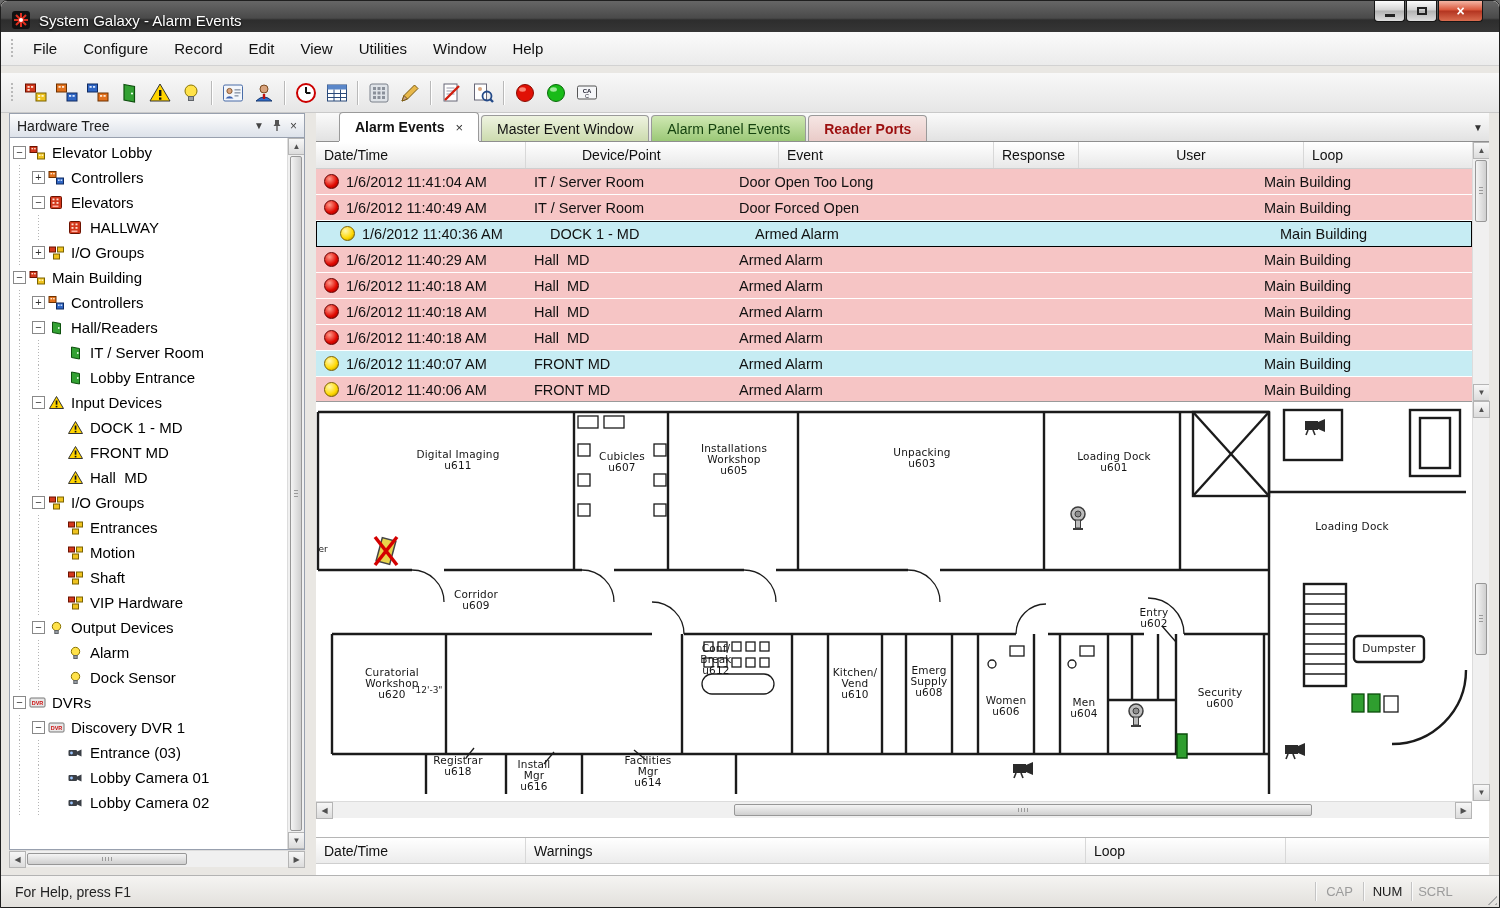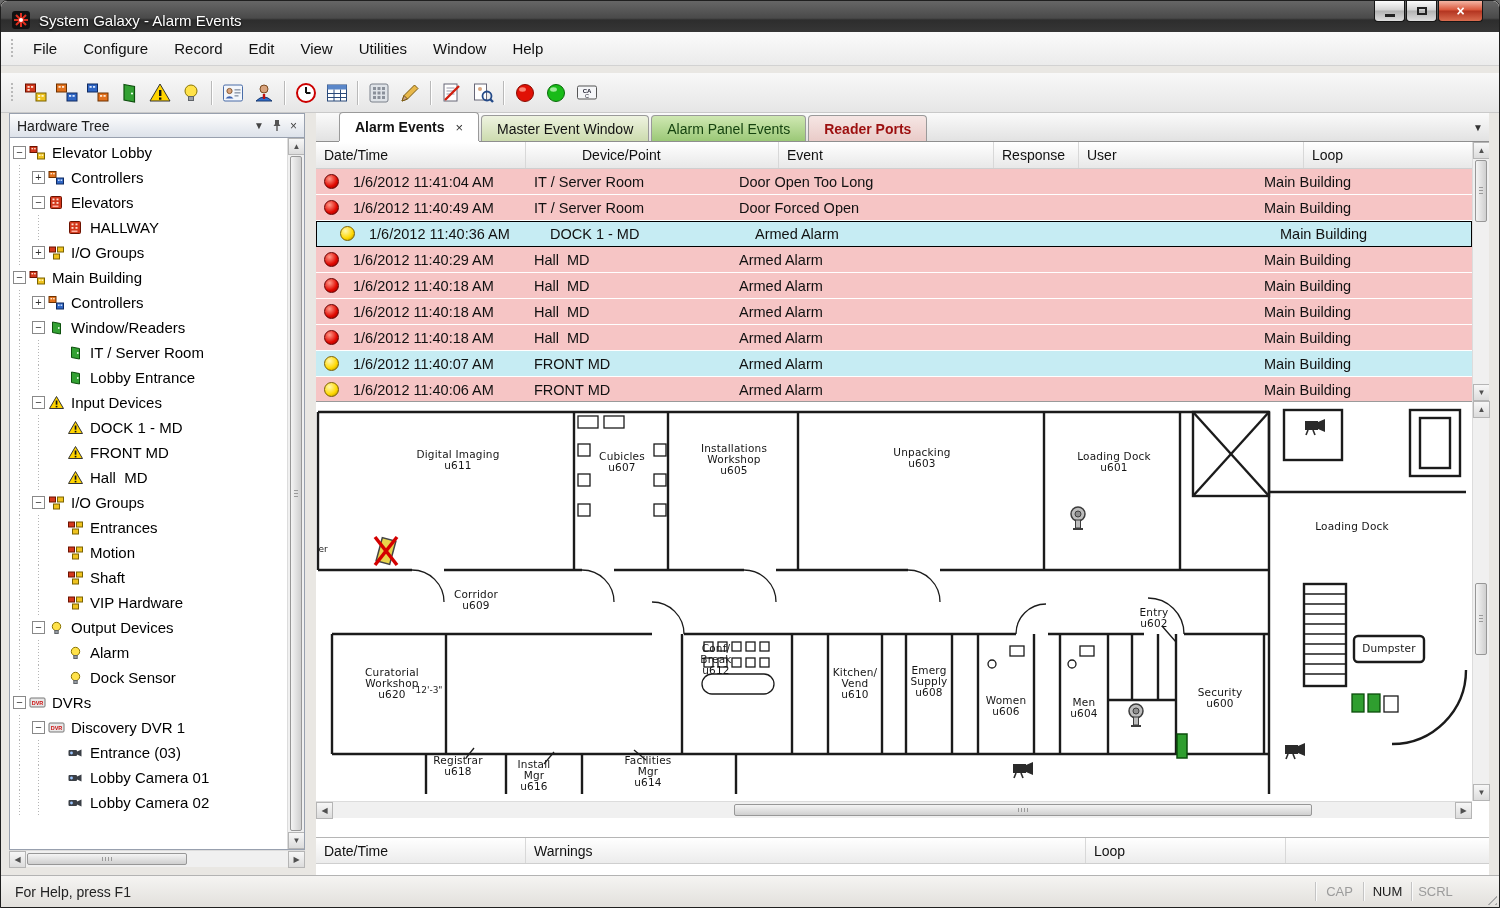--- a/index.html
+++ b/index.html
@@ -74,21 +74,21 @@
   .tab-close { margin-left:11px; color:#333; font-size:13px; font-weight:normal; }
   .tab-dropdown { position:absolute; right:6px; bottom:8px; font-size:10px; color:#333; }
 
   .etable { position:absolute; top:29px; left:0; right:0; height:259px; background:#fff; overflow:hidden; }
   .ethead { display:flex; height:27px; background:linear-gradient(#ffffff,#e8e8e8); border-bottom:1px solid #cfcfcf; font-size:14px; color:#111; position:absolute; top:0; left:0; right:17px; }
   .th { padding:5px 8px; border-right:1px solid #d8d8d8; white-space:nowrap; overflow:hidden; flex:none; }
   .etbody { position:absolute; top:27px; left:0; right:17px; bottom:0; overflow:hidden; }
   .ev-row { display:flex; align-items:center; height:26px; font-size:14.5px; border-bottom:1px solid #fff; color:#111; }
   .ev-row.selected { outline:1px solid #000; outline-offset:-1px; }
   .td { padding:0 8px; white-space:pre; overflow:hidden; flex:none; }
-  .td0 { display:flex; align-items:center; gap:14px;text-align:center; }
+  .td0 { display:flex; align-items:center; gap:7px;text-align:center; }
   .sev { width:15px; height:15px; border-radius:50%; border:1px solid #5a3a00; flex:none; }
   .sev.red { background:radial-gradient(circle at 35% 30%, #ff9a8a, #e00800 60%, #8c0000); border-color:#600; }
   .sev.yellow { background:radial-gradient(circle at 35% 30%, #fff7b0, #ffd800 60%, #9c7d00); border-color:#7a6000; }
   .et-vscroll { right:0; top:0; height:259px; }
 
   .plan { position:absolute; top:288px; left:0; right:17px; height:400px; background:#fff; border-top:1px solid #9a9a9a; overflow:hidden; }
   .plan svg { display:block; }
   .room-label { font-family:"DejaVu Sans", sans-serif; font-size:10.5px; fill:#151515; text-anchor:middle; letter-spacing:0.2px; }
   .ann-label { font-family:"DejaVu Sans", sans-serif; font-size:9px; fill:#222; text-anchor:middle; }
   .plan-vscroll { right:0; top:288px; height:400px; }
@@ -364,21 +364,21 @@
                 <rect x="0.5" y="1.5" width="7" height="6" fill="#e2711d" stroke="#6e3200"></rect>
                 <rect x="2" y="3" width="1.6" height="1.4" fill="#ffe8d0"></rect>
                 <rect x="4.6" y="3" width="1.6" height="1.4" fill="#ffe8d0"></rect>
                 <rect x="8" y="8" width="7" height="6" fill="#2f66c4" stroke="#102a60"></rect>
                 <rect x="9.5" y="9.5" width="1.6" height="1.4" fill="#d8e6ff"></rect>
                 <rect x="12.1" y="9.5" width="1.6" height="1.4" fill="#d8e6ff"></rect>
               </svg></span><span class="tree-label">Controllers</span></div>
           <div class="tree-row"><span class="tree-guide"></span><span class="tree-expander">−</span><span class="tree-icon"><svg width="17" height="16" viewBox="0 0 16 16">
                 <path d="M4 2 L12 3.5 V14 L4 12.5 Z" fill="#33a133" stroke="#0d4f0d"></path>
                 <circle cx="10.3" cy="8" r="0.9" fill="#eaffea"></circle>
-              </svg></span><span class="tree-label">Window/Readers</span></div>
+              </svg></span><span class="tree-label">Hall/Readers</span></div>
           <div class="tree-row"><span class="tree-guide"></span><span class="tree-guide"></span><span class="tree-expander none"></span><span class="tree-icon"><svg width="17" height="16" viewBox="0 0 16 16">
                 <path d="M4 2 L12 3.5 V14 L4 12.5 Z" fill="#33a133" stroke="#0d4f0d"></path>
                 <circle cx="10.3" cy="8" r="0.9" fill="#eaffea"></circle>
               </svg></span><span class="tree-label">IT / Server Room</span></div>
           <div class="tree-row"><span class="tree-guide"></span><span class="tree-guide"></span><span class="tree-expander none"></span><span class="tree-icon"><svg width="17" height="16" viewBox="0 0 16 16">
                 <path d="M4 2 L12 3.5 V14 L4 12.5 Z" fill="#33a133" stroke="#0d4f0d"></path>
                 <circle cx="10.3" cy="8" r="0.9" fill="#eaffea"></circle>
               </svg></span><span class="tree-label">Lobby Entrance</span></div>
           <div class="tree-row"><span class="tree-guide"></span><span class="tree-expander">−</span><span class="tree-icon"><svg width="17" height="16" viewBox="0 0 16 16">
                 <path d="M8 1.5 L15 13.5 H1 Z" fill="#ffd400" stroke="#333"></path>
@@ -495,21 +495,21 @@
         </div>
       <span class="tab-dropdown">▼</span>
     </div>
 
     <div class="etable">
       <div id="event-table-head" class="ethead">
           <div class="th" style="width: 210px;">Date/Time</div>
           <div class="th" style="width: 205px; margin-left: 48px;">Device/Point</div>
           <div class="th" style="width: 215px;">Event</div>
           <div class="th" style="width: 85px;">Response</div>
-          <div class="th" style="width: 225px;">User</div>
+          <div class="th" style="width: 225px; text-align: center;">User</div>
           <div class="th" style="width: 210px;">Loop</div>
         </div>
       <div id="event-table-body" class="etbody">
           <div class="ev-row" style="background: rgb(246, 197, 197);">
             <div class="td td0" style="width: 210px;"><span class="sev red"></span><span>1/6/2012 11:41:04 AM</span></div>
             <div class="td" style="width: 205px;">IT / Server Room</div>
             <div class="td" style="width: 215px;">Door Open Too Long</div>
             <div class="td" style="width: 85px;"></div>
             <div class="td" style="width: 225px;"></div>
             <div class="td" style="width: 210px;">Main Building</div>

